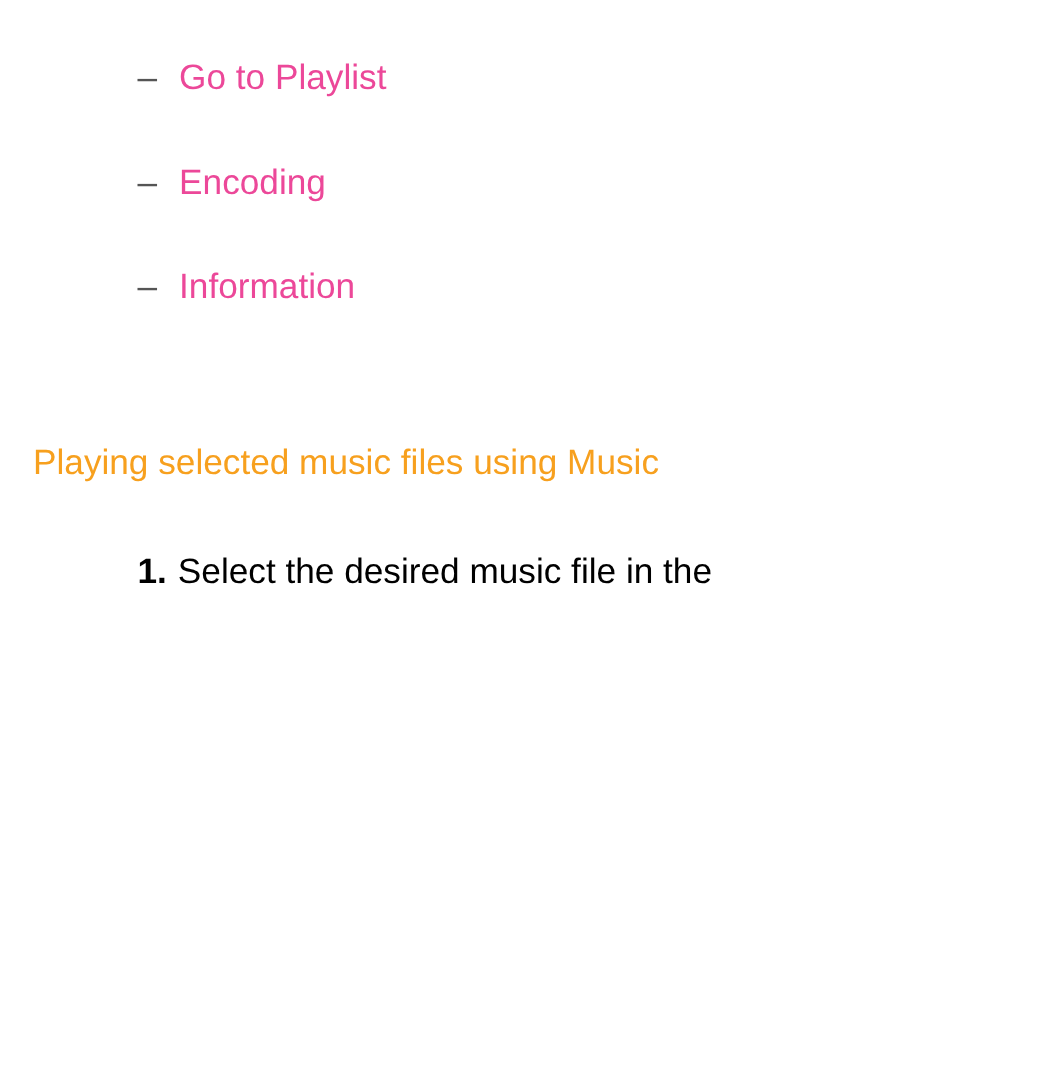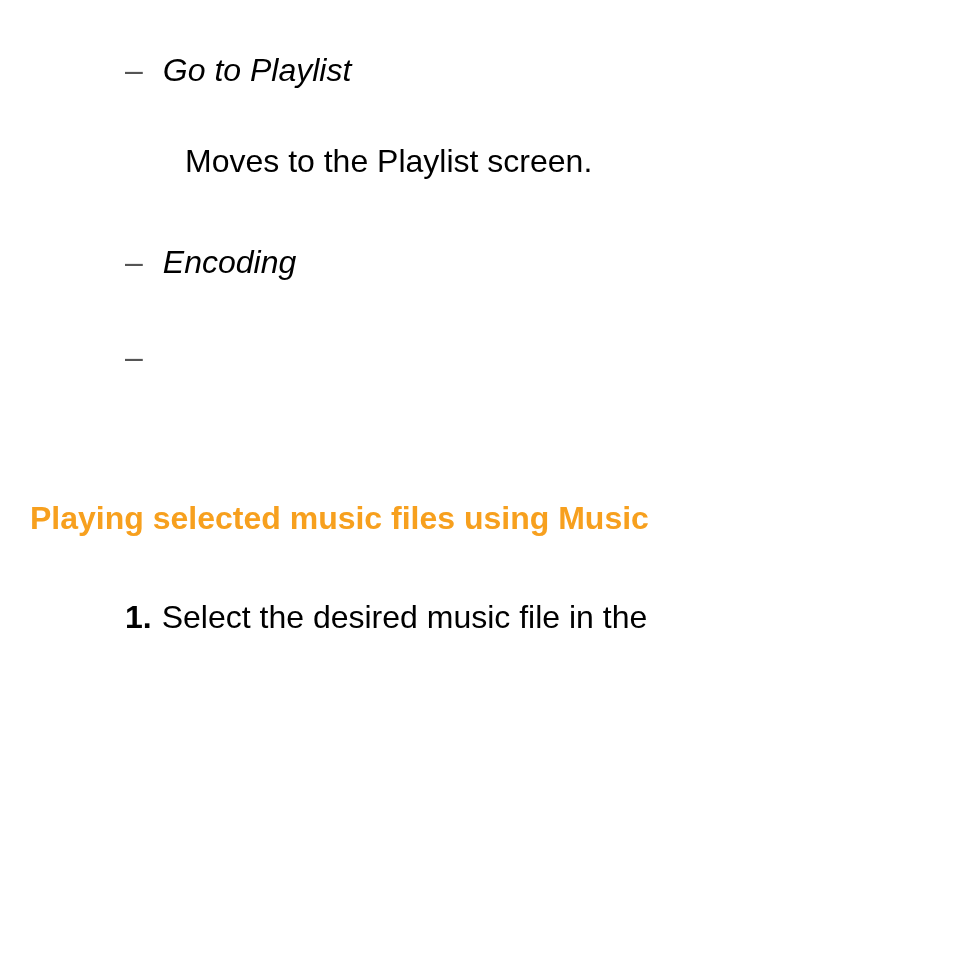--- a/index.html
+++ b/index.html
@@ -25,37 +25,36 @@
       align-items: baseline;
       padding-left: 95px;
     }
     .dash {
       color: #555555;
       font-size: 32px;
       margin-right: 20px;
       font-weight: normal;
     }
     .item-title {
-      color: #000000;
+      color: #ec4899;
       font-size: 32px;
       font-weight: normal;
-      font-style: italic;
     }
     .item-desc {
       color: #000000;
       font-size: 32px;
       padding-left: 155px;
       padding-right: 30px;
       margin-top: 24px;
       line-height: 2.3;
     }
     .section-heading {
       color: #f7a01e;
       font-size: 32px;
-      font-weight: bold;
+      font-weight: normal;
       margin-top: 100px;
       margin-bottom: 38px;
       padding-left: 0;
     }
     .numbered-step {
       display: flex;
       align-items: baseline;
       padding-left: 95px;
     }
     .step-number {
@@ -70,33 +69,33 @@
     }
   </style>
 </head>
 <body>
 
 <div class="item">
   <div class="item-header">
     <span class="dash">–</span>
     <span class="item-title">Go to Playlist</span>
   </div>
-  <div class="item-desc">Moves to the Playlist screen.</div>
 </div>
 
 <div class="item">
   <div class="item-header">
     <span class="dash">–</span>
     <span class="item-title">Encoding</span>
   </div>
 </div>
 
 <div class="item">
   <div class="item-header">
     <span class="dash">–</span>
+    <span class="item-title">Information</span>
   </div>
 </div>
 
 <div class="section-heading">Playing selected music files using Music</div>
 
 <div class="numbered-step">
   <span class="step-number">1.</span>
   <span class="step-text">Select the desired music file in the</span>
 </div>
 

